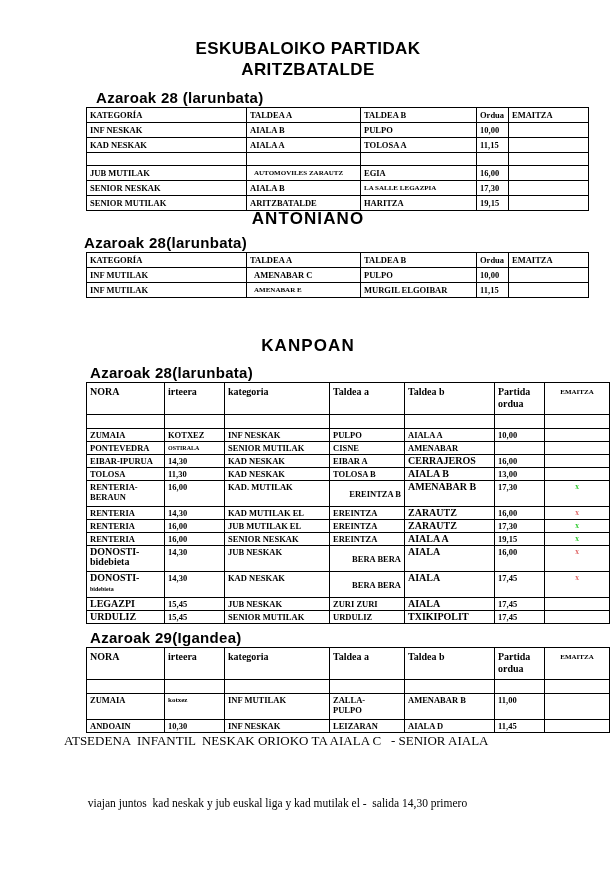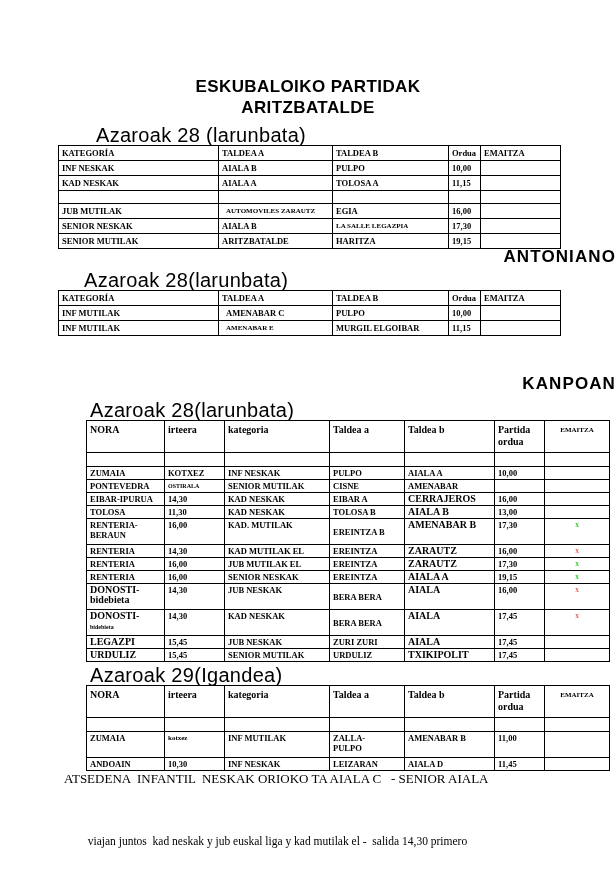--- a/index.html
+++ b/index.html
@@ -16,33 +16,33 @@
 
   
   .doc-title {
     text-align: center;
     font-family: "Liberation Sans", sans-serif;
     font-weight: bold;
     font-size: 17px;
     letter-spacing: 0.4px;
     line-height: 21px;
   }
-  .title-block { margin-top: 76px; }
+  .title-block { margin-top: 38px; }
   .section-title {
-    text-align: right;
+    text-align: center;
     font-family: "Liberation Sans", sans-serif;
     font-weight: bold;
     font-size: 17px;
     letter-spacing: 1.1px;
     line-height: 20px;
   }
   .date-head {
     font-family: "Liberation Sans", sans-serif;
-    font-weight: normal;
-    font-size: 20px;
+    font-weight: bold;
+    font-size: 15px;
     letter-spacing: 0.3px;
     line-height: 19px;
   }
 
   
   table {
     border-collapse: collapse;
     table-layout: fixed;
     font-family: "Liberation Serif", serif;
   }
@@ -53,21 +53,21 @@
     font-size: 8.5px;
     vertical-align: middle;
     text-align: left;
     white-space: nowrap;
     overflow: hidden;
     line-height: 10px;
   }
   .hdr td { font-size: 8.5px; }
 
   
-  .t-venue { width: 502px; margin-left: 58px; padding-left: 36px; }
+  .t-venue { width: 502px; margin-left: 86px; padding-left: 36px; }
   .t-venue td { height: 15px; }
   .t-venue .c1 { width: 160px; }
   .t-venue .c2 { width: 114px; }
   .t-venue .c3 { width: 116px; }
   .t-venue .c4 { width: 32px; }
   .t-venue .c5 { width: 80px; }
   .t-venue td.small { font-size: 7px; }
   .t-venue td.pad-l { padding-left: 7px; }
   .t-venue tr.blank td { height: 13px; }
 
@@ -89,21 +89,21 @@
     white-space: normal;
     line-height: 12px;
   }
   .t-away .hdr td.em {
     font-size: 7px;
     text-align: center;
     vertical-align: top;
   }
   .t-away td.res { text-align: center; font-size: 7.5px; }
   .t-away tr.tall td { height: 26px; vertical-align: top; padding-top: 1px; }
-  .t-away tr.tall td.bot { vertical-align: bottom; padding-bottom: 7px; }
+  .t-away tr.tall td.bot { vertical-align: bottom; padding-bottom: 7px; text-align: right; }
   .t-away td.big { font-size: 10px; }
   .t-away td.tiny { font-size: 6px; }
   .t-away tr.spacer td { height: 14px; }
 
   
   .note-line {
     font-family: "Liberation Serif", serif;
     font-size: 13px;
     line-height: 16px;
     white-space: pre;

